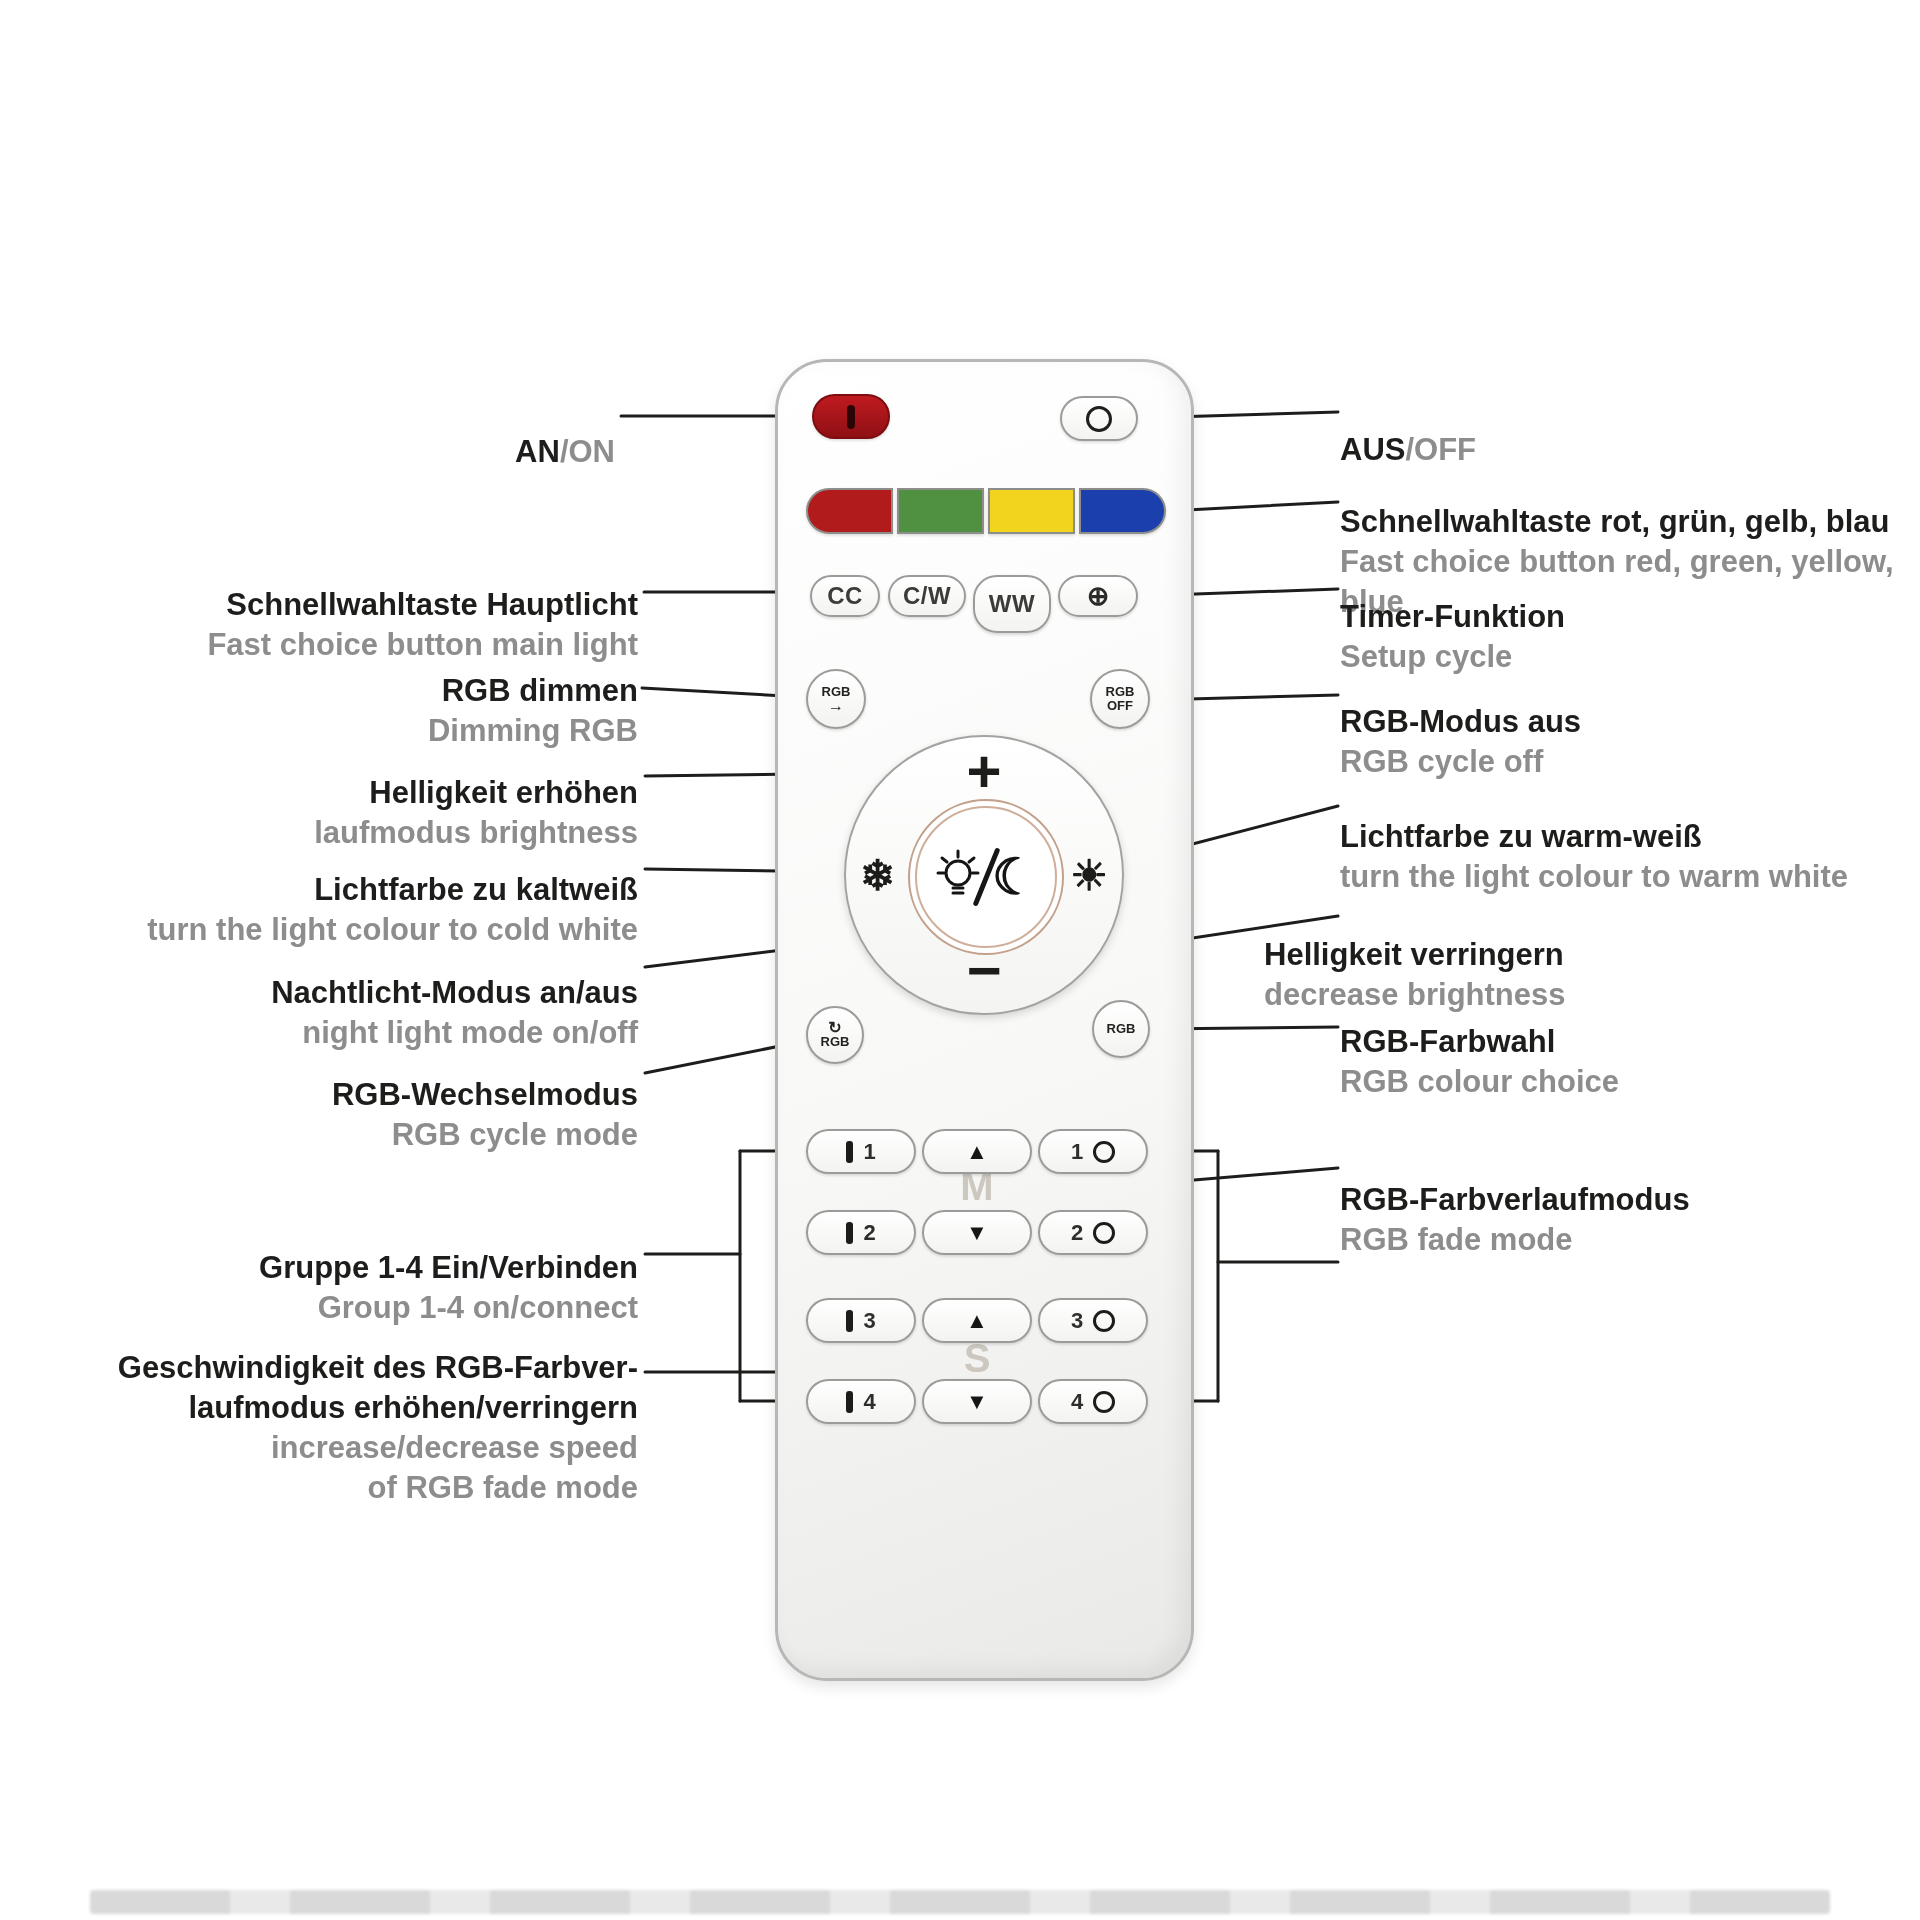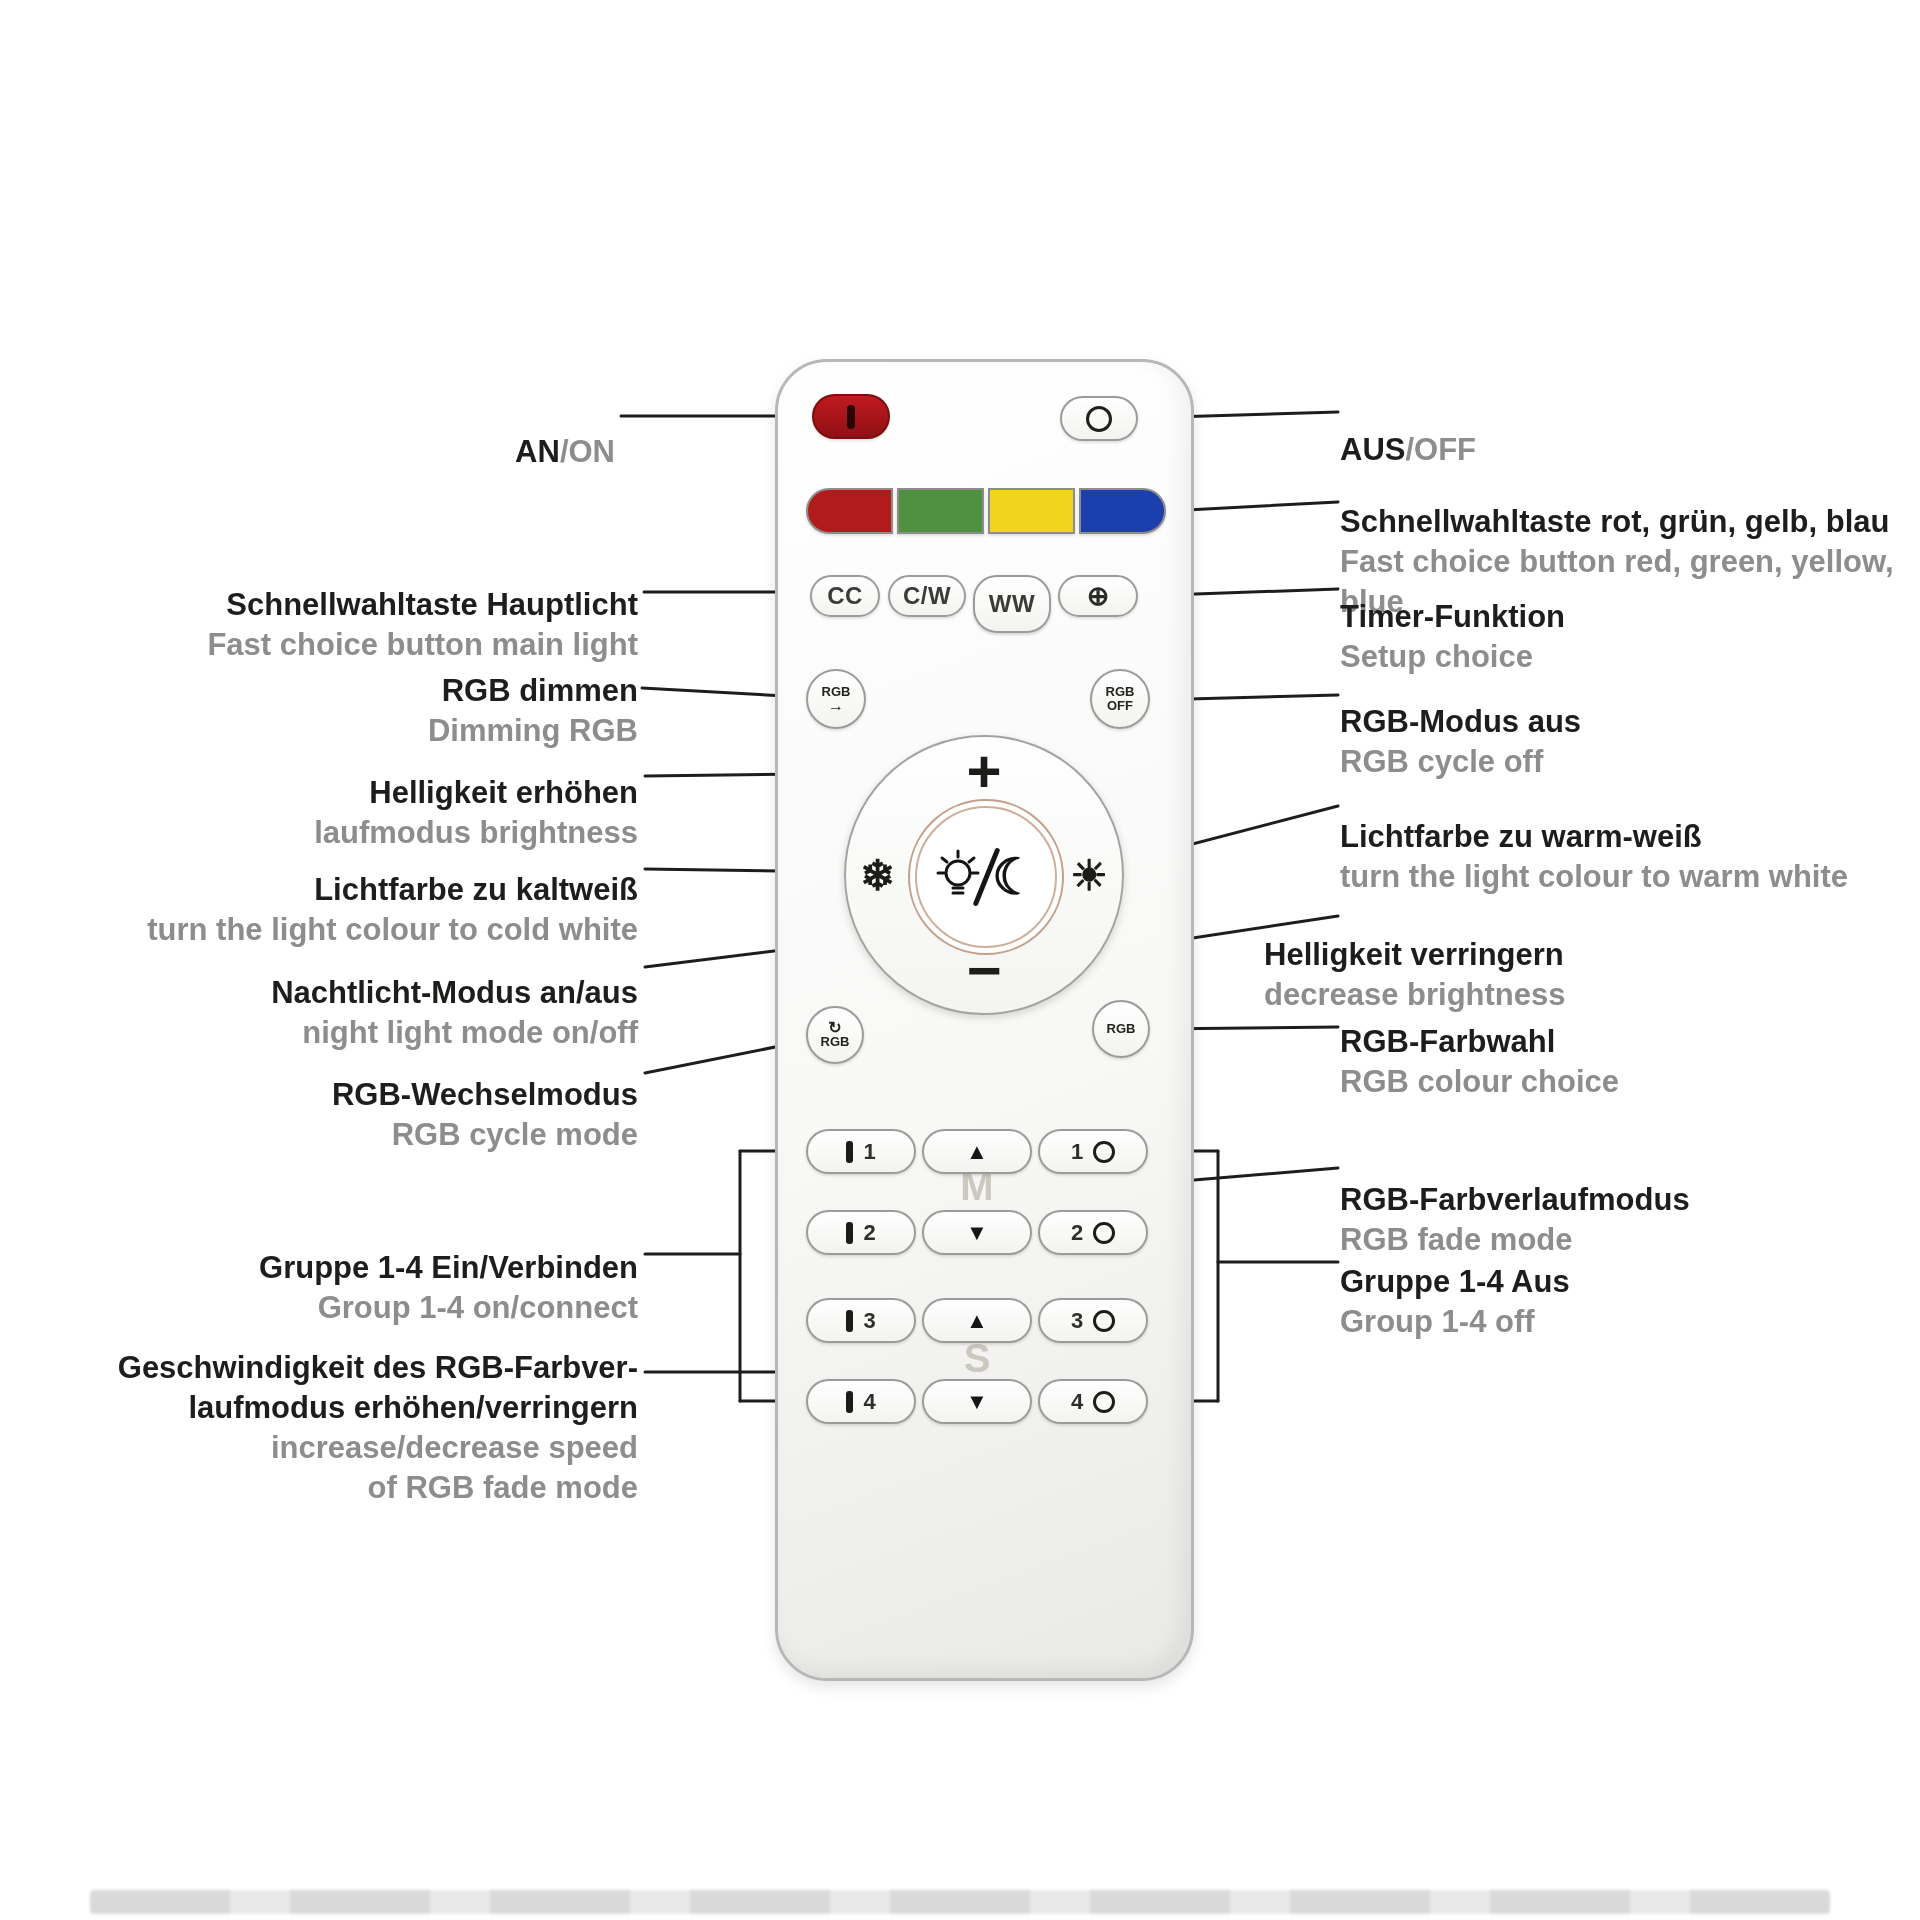--- a/index.html
+++ b/index.html
@@ -271,36 +271,33 @@
 of RGB fade mode</span>
   </div>
 
   <div class="lab inline" style="left:1340px; top:390px;">
     <span class="de">AUS</span><span class="en">/OFF</span>
   </div>
   <div class="lab" style="left:1340px; top:462px;">
     <span class="de">Schnellwahltaste rot, grün, gelb, blau</span><span class="en">Fast choice button red, green, yellow, blue</span>
   </div>
   <div class="lab" style="left:1340px; top:557px;">
-    <span class="de">Timer-Funktion</span><span class="en">Setup choice</span>
+    <span class="de">Timer-Funktion</span><span class="en">Setup cycle</span>
   </div>
   <div class="lab" style="left:1340px; top:662px;">
     <span class="de">RGB-Modus aus</span><span class="en">RGB cycle off</span>
   </div>
   <div class="lab" style="left:1340px; top:777px;">
     <span class="de">Lichtfarbe zu warm-weiß</span><span class="en">turn the light colour to warm white</span>
   </div>
   <div class="lab" style="left:1264px; top:895px;">
     <span class="de">Helligkeit verringern</span><span class="en">decrease brightness</span>
   </div>
   <div class="lab" style="left:1340px; top:982px;">
     <span class="de">RGB-Farbwahl</span><span class="en">RGB colour choice</span>
   </div>
   <div class="lab" style="left:1340px; top:1140px;">
     <span class="de">RGB-Farbverlaufmodus</span><span class="en">RGB fade mode</span>
   </div>
-  <div class="lab" style="left:1340px; top:1222px;">
-    <span class="de">Gruppe 1-4 Aus</span><span class="en">Group 1-4 off</span>
-  </div>
 
   <div class="bottom-strip"></div>
 
 </div>
 
 </body></html>

